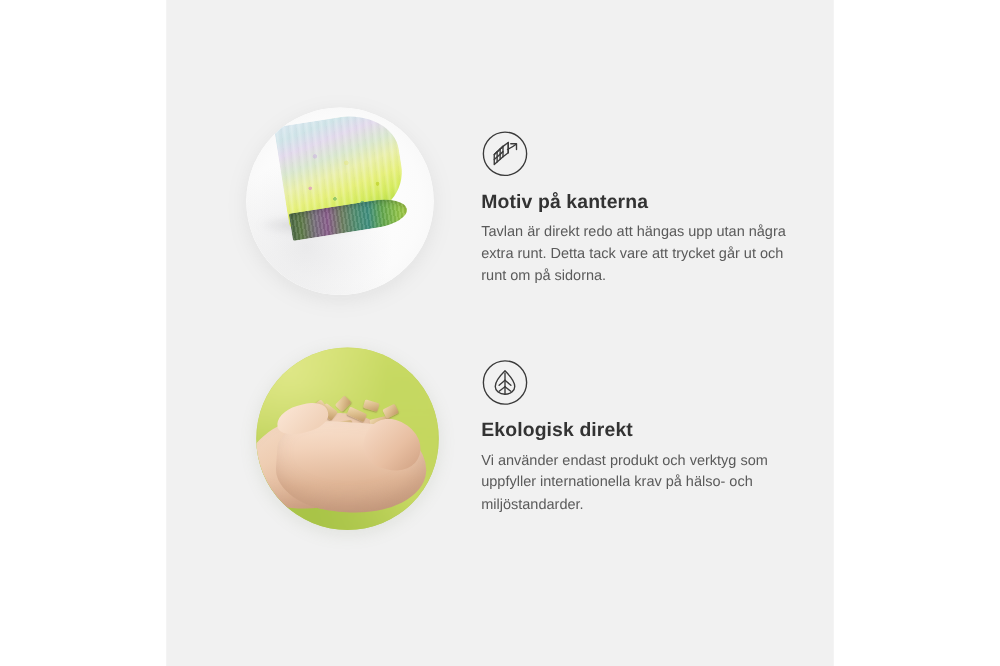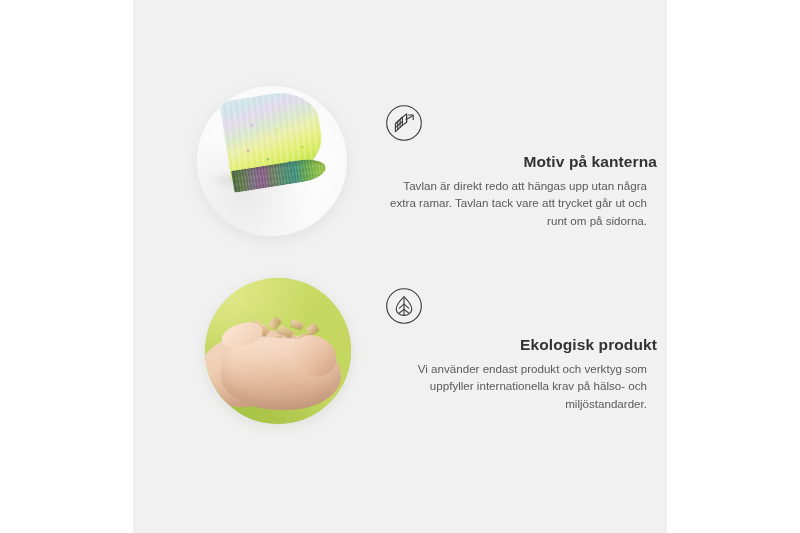--- a/index.html
+++ b/index.html
@@ -12,21 +12,20 @@
     height: 533px;
     overflow: hidden;
     font-family: "Liberation Sans", sans-serif;
   }
 
   .stage {
     position: relative;
     width: 800px;
     height: 533px;
     background: #ffffff;
-    text-align: right;
   }
 
   
   .panel {
     position: absolute;
     left: 133px;
     top: 0;
     width: 534px;
     height: 533px;
     background: #f1f1f1;
@@ -293,21 +292,21 @@
             <path d="M10.4 23.6 L17.4 17.3"></path>
 
             <path d="M17.4 13.1 L21.6 10.0 L21.6 18.2 L17.4 21.4"></path>
             <path d="M21.6 10.0 L21.6 18.2"></path>
 
             <path d="M21.0 15.6 C23.8 14.2 25.8 13.1 27.6 11.6"></path>
             <path d="M23.6 11.0 L28.2 11.0 L28.2 15.6"></path>
           </svg>
         </span>
         <h3 class="feature-title">Motiv på kanterna</h3>
-        <p class="feature-body">Tavlan är direkt redo att hängas upp utan några extra ramar. Tavlan tack vare att trycket går ut och runt om på sidorna.</p>
+        <p class="feature-body">Tavlan är direkt redo att hängas upp utan några extra runt. Detta tack vare att trycket går ut och runt om på sidorna.</p>
       </div>
     </div>
 
     <div class="feature feature-2">
 
       <div class="media media-eco">
         <div class="grass-blur"></div>
         <div class="hand-back"></div>
         <div class="chips">
           <i class="chip" style="left:2px;  top:16px; width:15px; height:7px;  transform:rotate(-22deg);"></i>
@@ -337,19 +336,19 @@
           <svg width="38" height="38" viewBox="0 0 38 38" fill="none" stroke="#3a3a3a" stroke-width="1.1" stroke-linecap="round" stroke-linejoin="round">
             <circle cx="19" cy="19" r="17.3"></circle>
             <path d="M19 9.6 C14.0 14.6 11.2 18.6 11.2 22.1 C11.2 25.6 14.6 28.4 19 28.4 C23.4 28.4 26.8 25.6 26.8 22.1 C26.8 18.6 24.0 14.6 19 9.6 Z"></path>
             <path d="M19 11.4 L19 28.4"></path>
             <path d="M19 17.2 L14.3 21.2"></path>
             <path d="M19 17.2 L23.7 21.2"></path>
             <path d="M19 22.4 L14.3 26.0"></path>
             <path d="M19 22.4 L23.7 26.0"></path>
           </svg>
         </span>
-        <h3 class="feature-title">Ekologisk produkt</h3>
+        <h3 class="feature-title">Ekologisk direkt</h3>
         <p class="feature-body">Vi använder endast produkt och verktyg som uppfyller internationella krav på hälso- och miljöstandarder.</p>
       </div>
     </div>
 
   </div>
 </div>
 
 </body></html>

